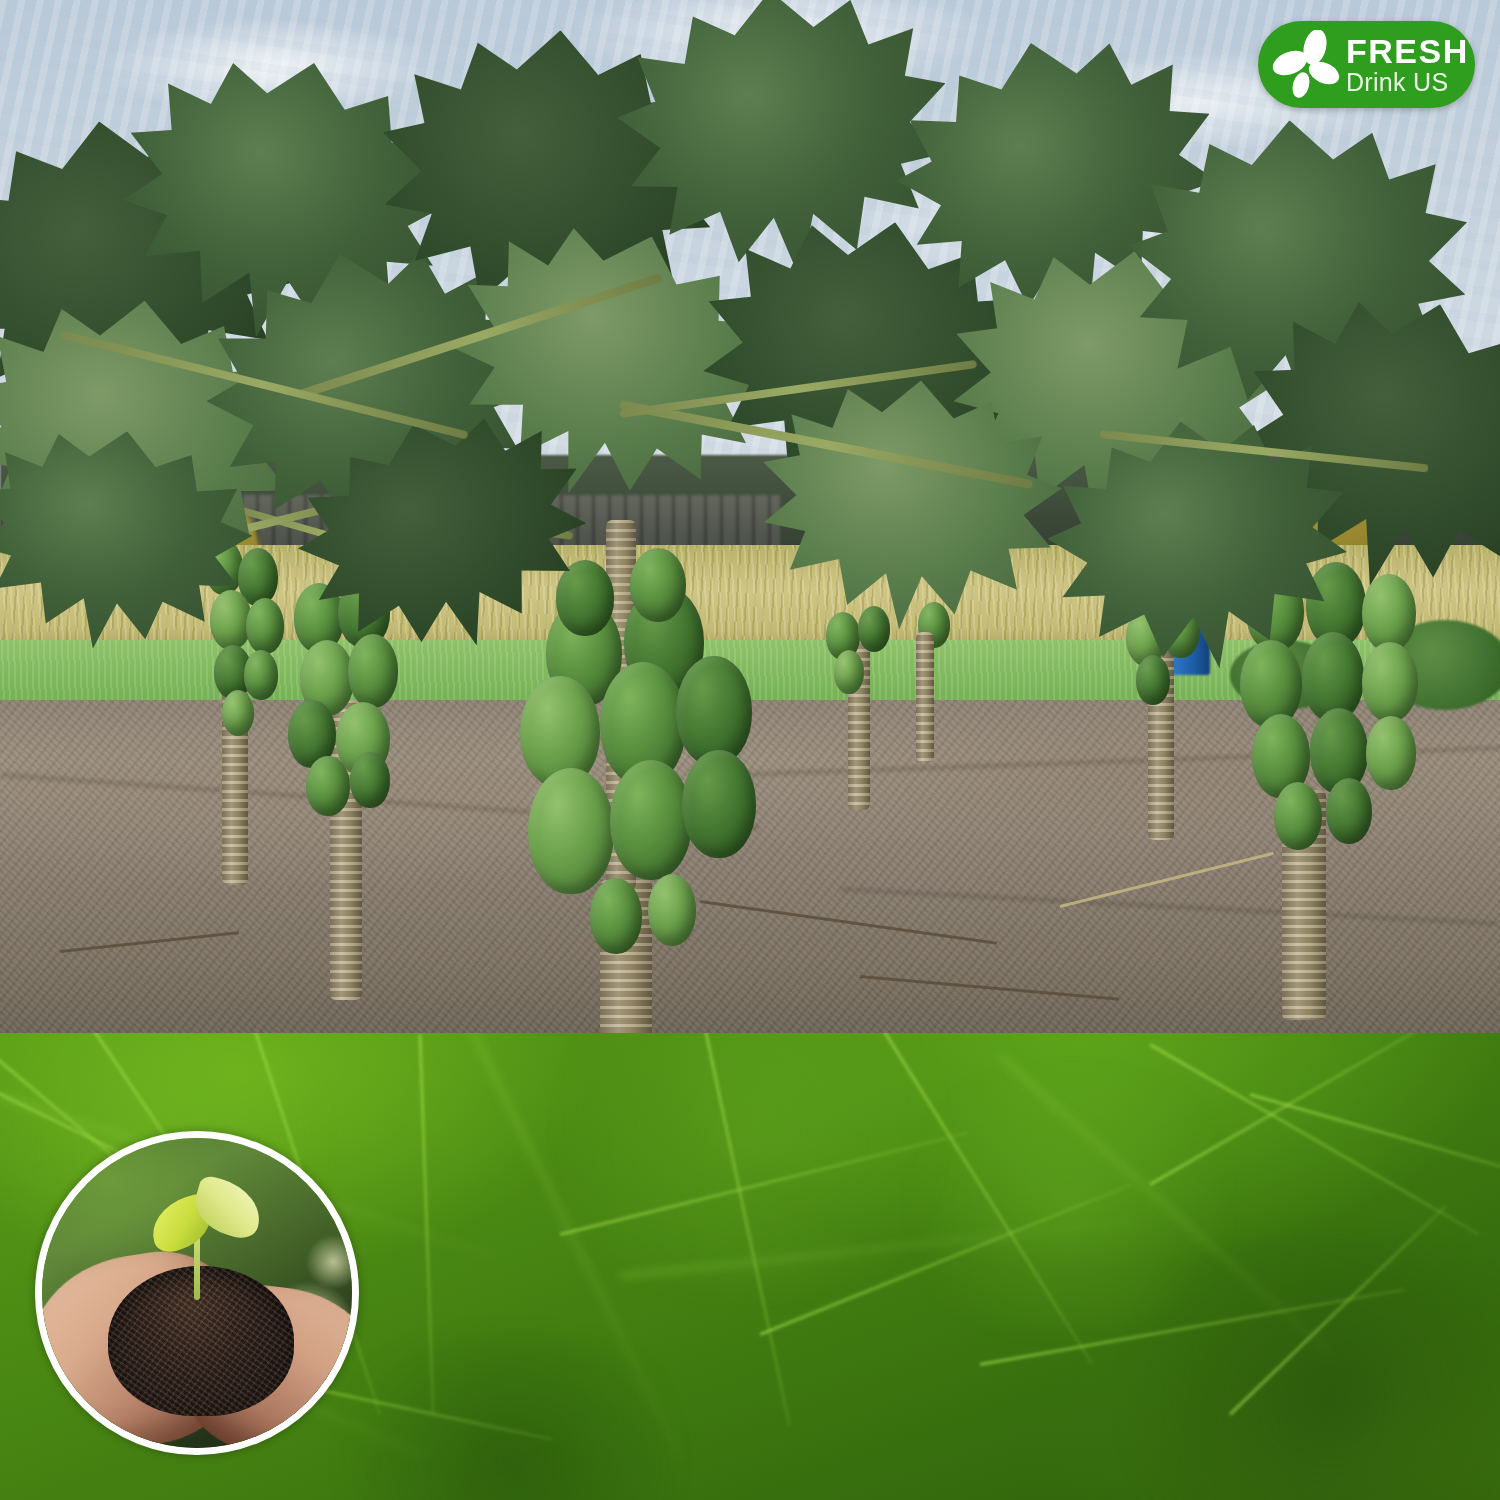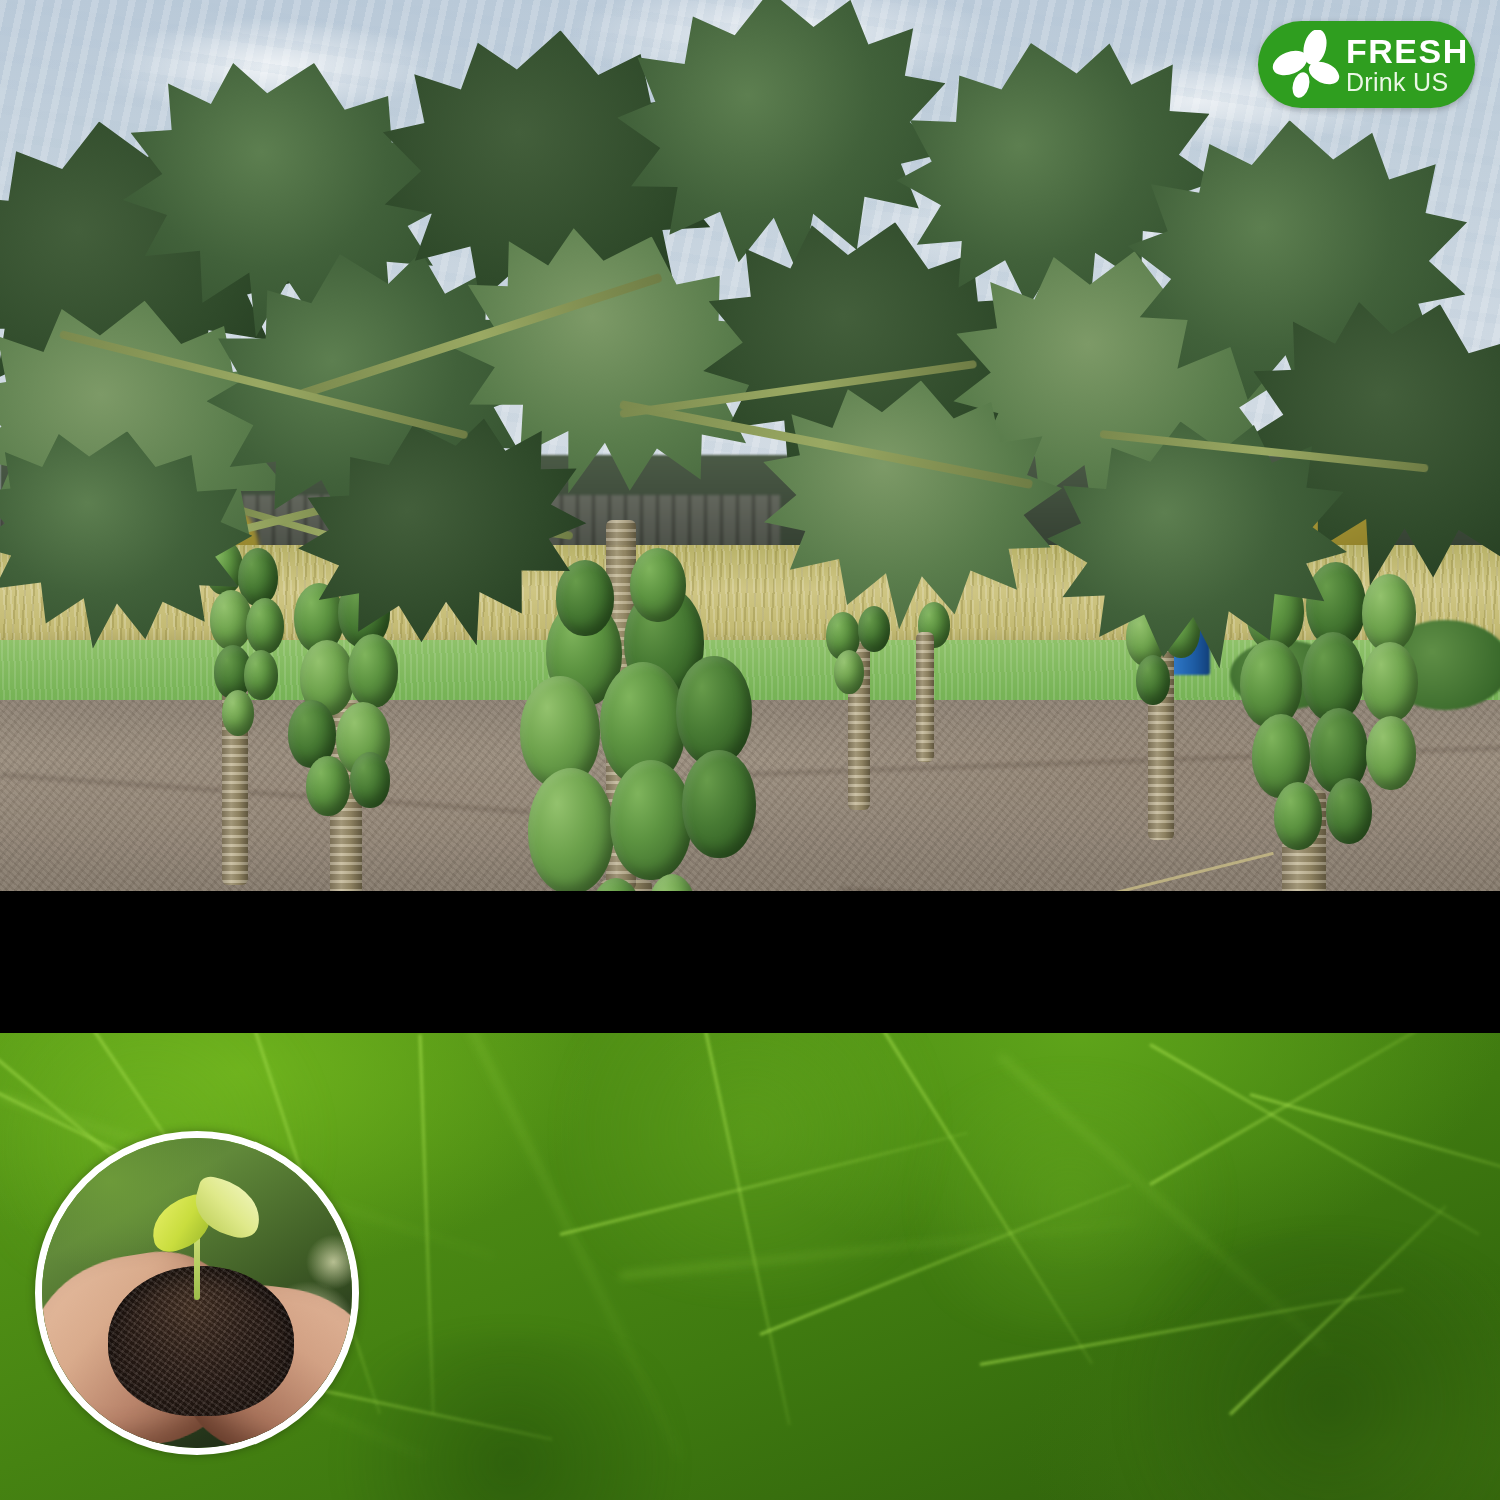--- a/index.html
+++ b/index.html
@@ -3,21 +3,21 @@
 <meta charset="utf-8">
 <style>
   * { margin:0; padding:0; box-sizing:border-box; }
   html,body{ width:1500px; height:1500px; overflow:hidden; background:#000; }
   body{ font-family:"Liberation Sans", sans-serif; }
 
   .poster{ position:relative; width:1500px; height:1500px; overflow:hidden; }
 
   
   .photo{
-    position:absolute; left:0; top:0; width:1500px; height:891px;
+    position:absolute; left:0; top:0; width:1500px; height:1033px;
     overflow:hidden; background:#9fb3c6;
   }
   
   .sky{
     position:absolute; left:0; top:0; width:1500px; height:560px;
     background:
       radial-gradient(ellipse 240px 70px at 18% 12%, rgba(255,255,255,.75), rgba(255,255,255,0) 70%),
       radial-gradient(ellipse 300px 80px at 52% 6%, rgba(255,255,255,.70), rgba(255,255,255,0) 70%),
       radial-gradient(ellipse 280px 70px at 80% 18%, rgba(255,255,255,.65), rgba(255,255,255,0) 70%),
       radial-gradient(ellipse 260px 60px at 35% 30%, rgba(255,255,255,.55), rgba(255,255,255,0) 72%),

